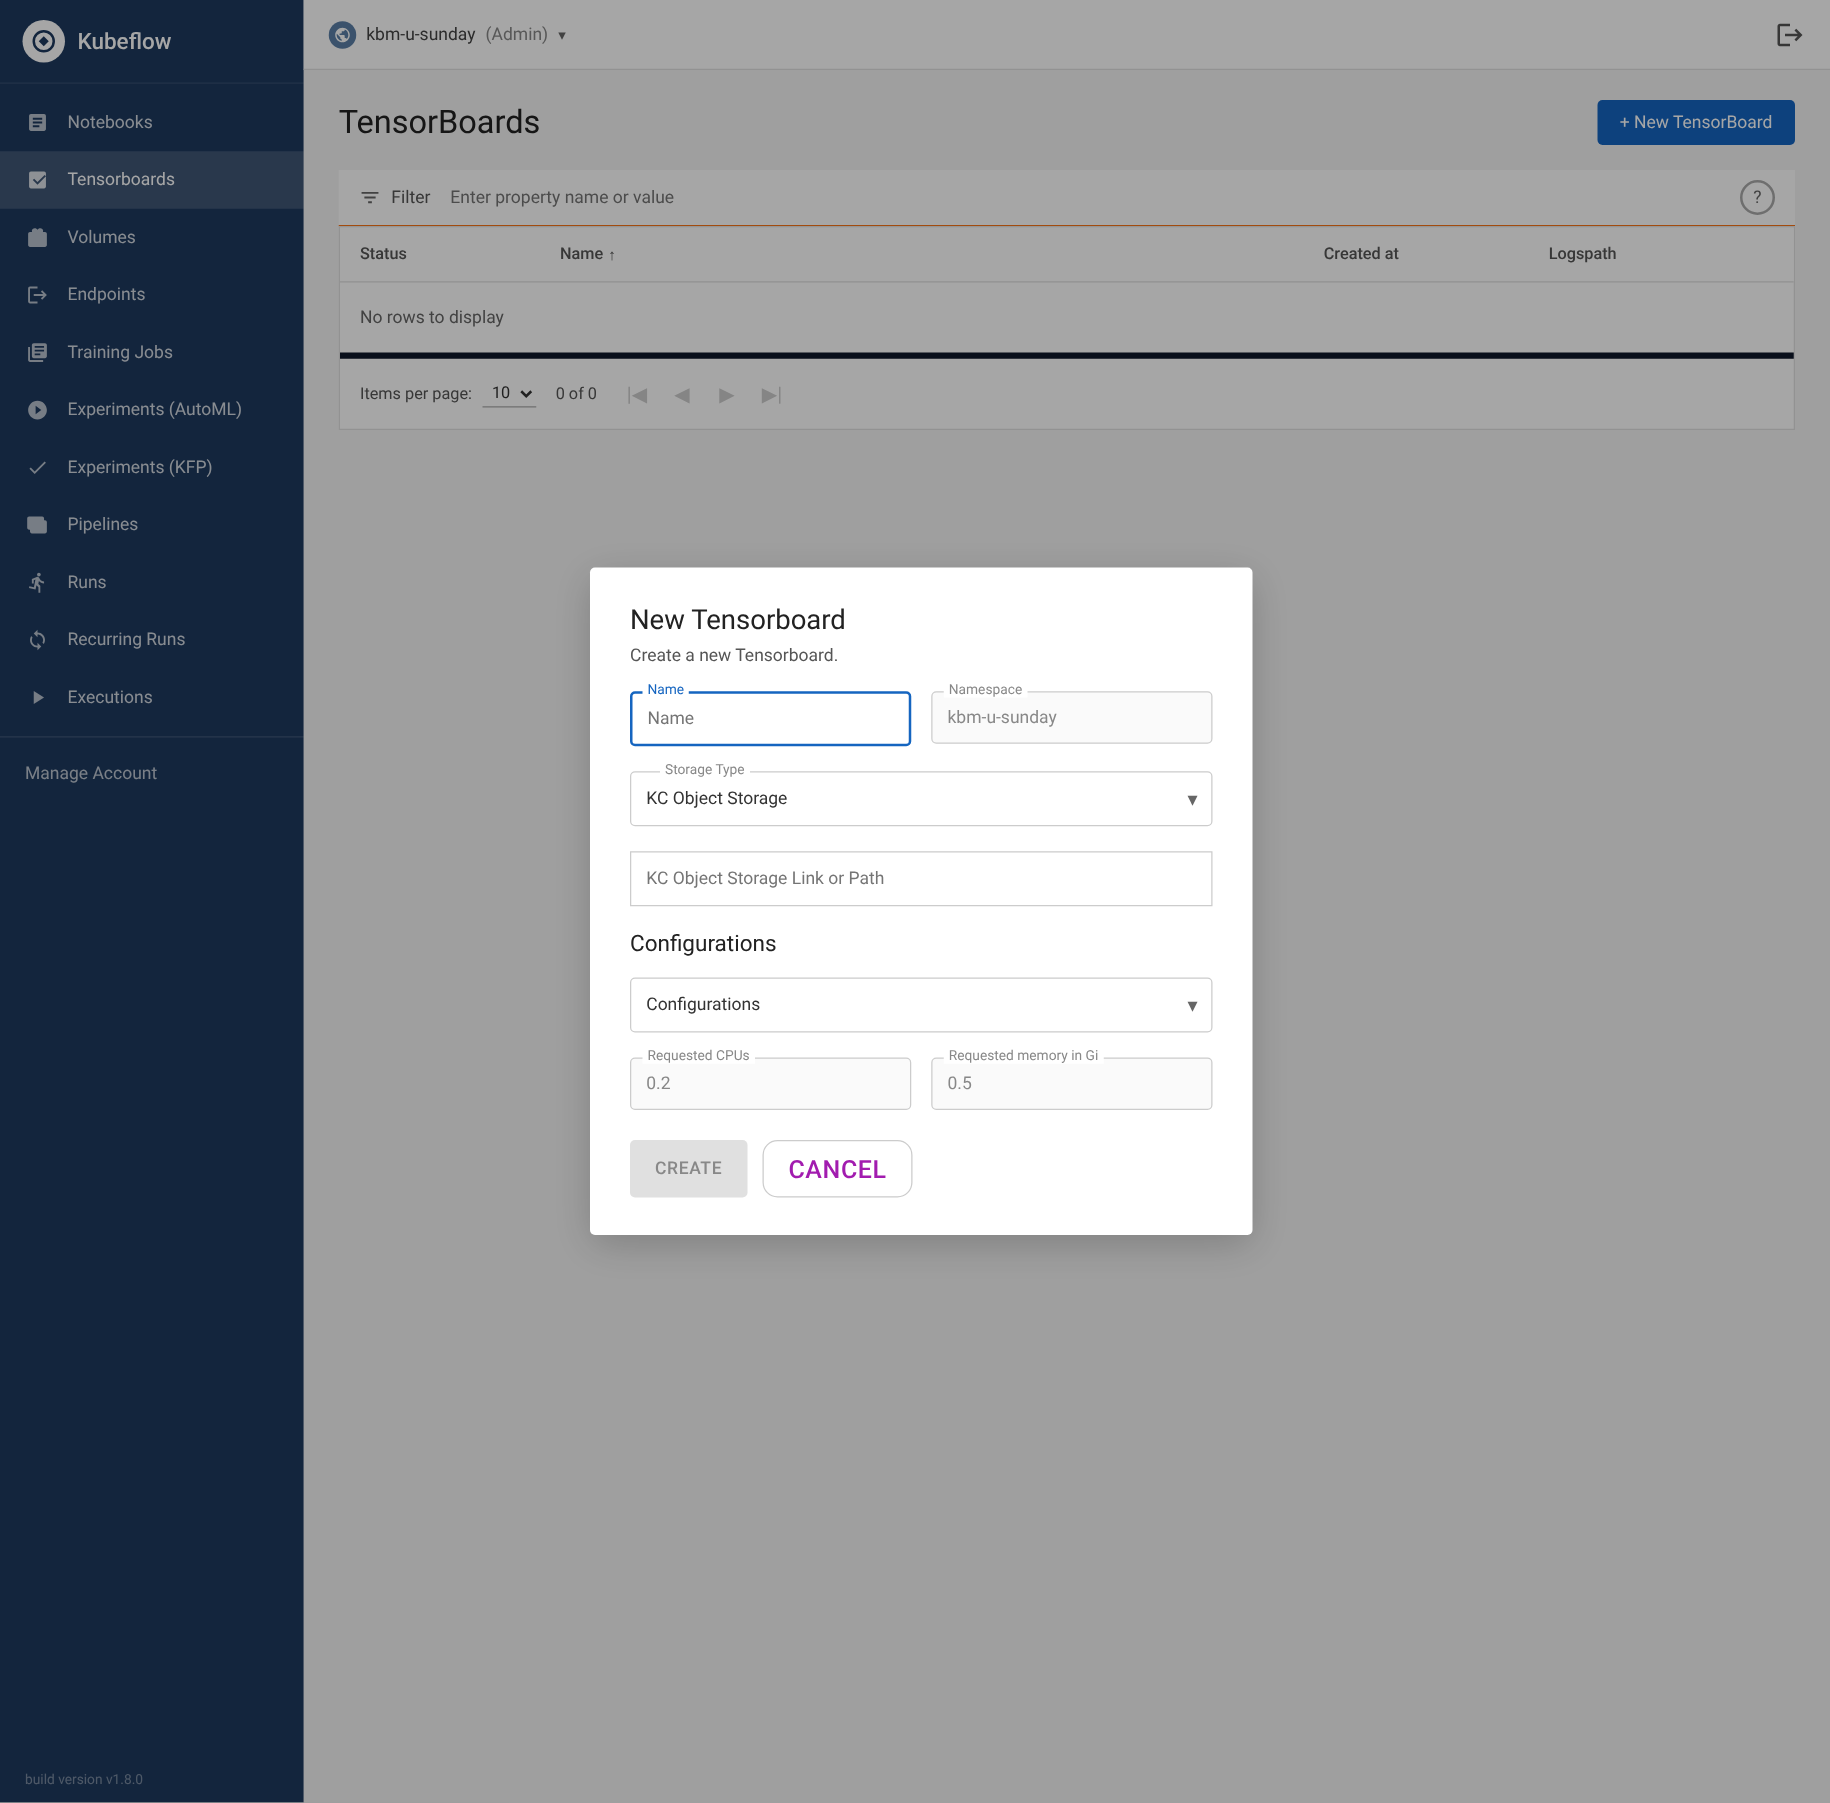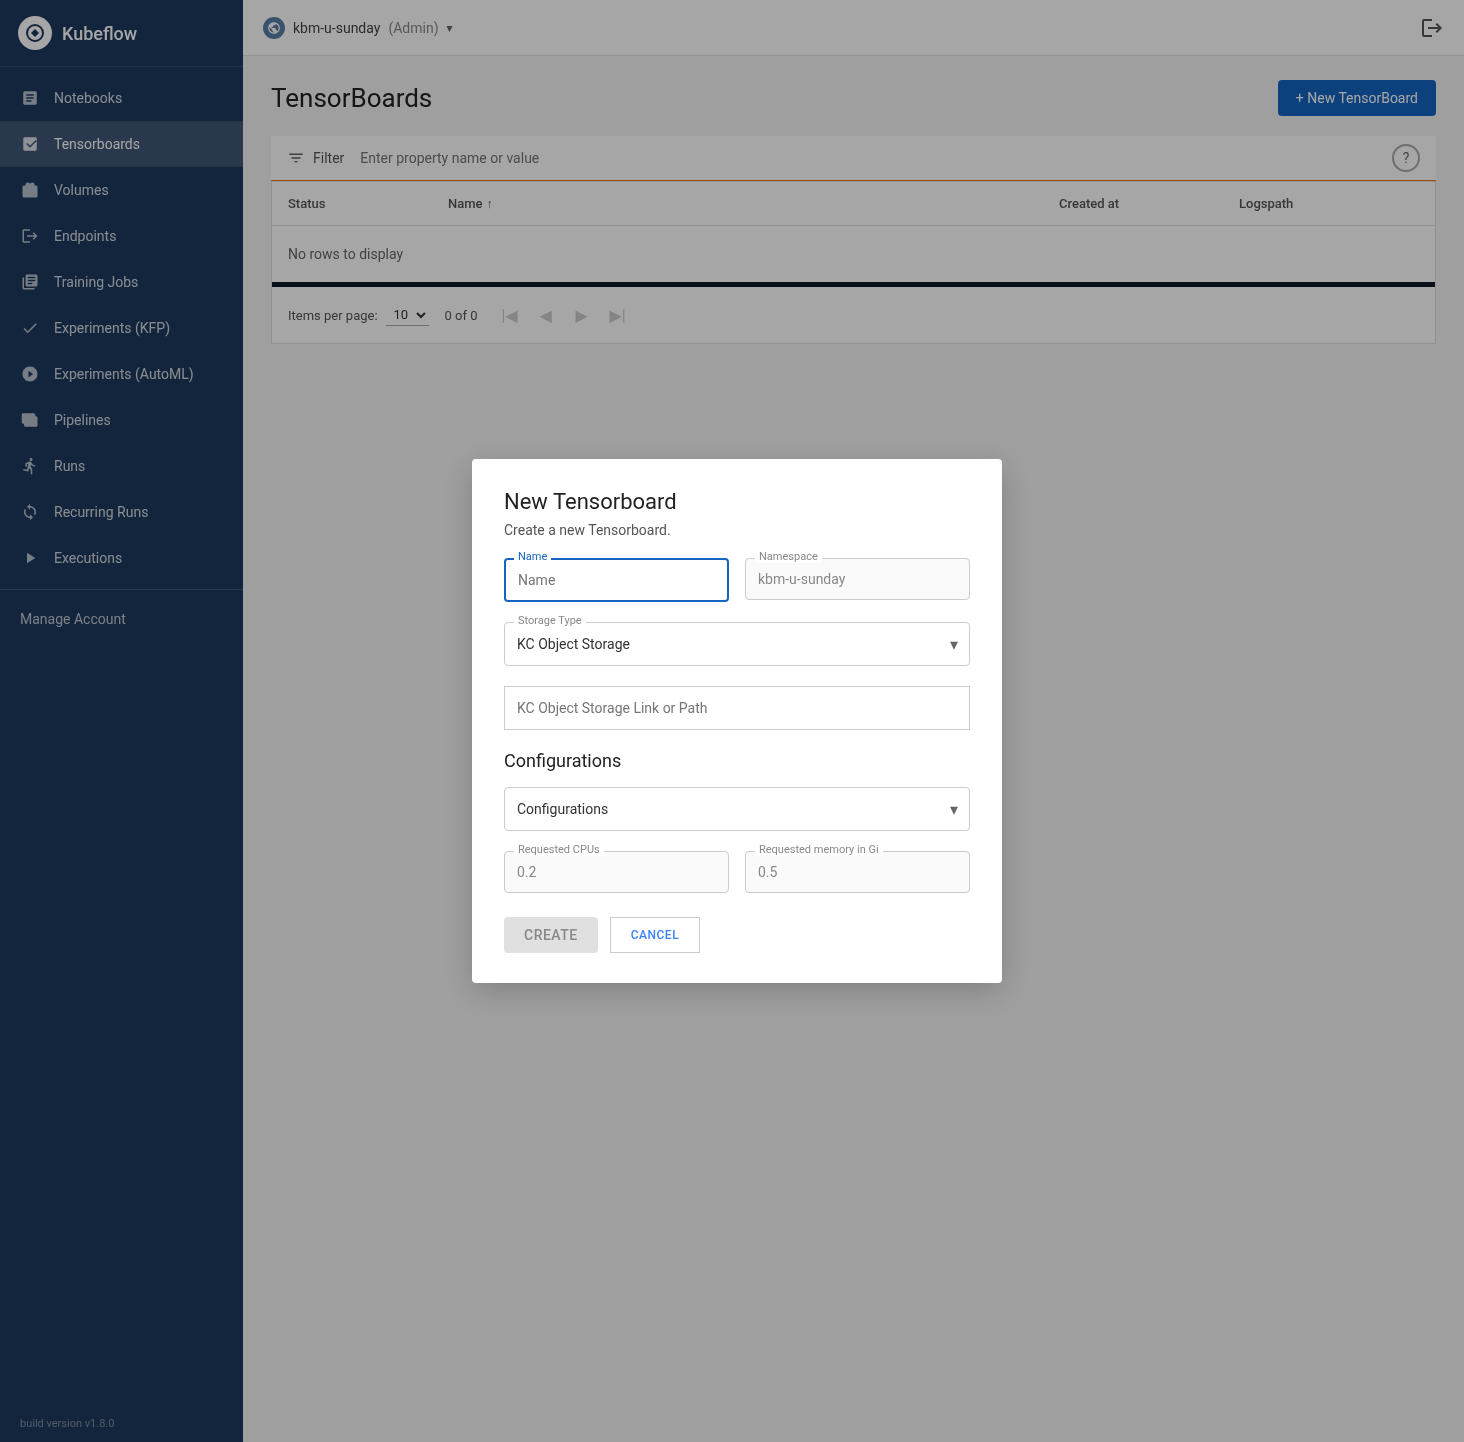--- a/index.html
+++ b/index.html
@@ -398,21 +398,21 @@
 
     .select-group {
       width: 100%;
       margin-bottom: 20px;
       position: relative;
     }
 
     .select-label {
       position: absolute;
       top: -8px;
-      left: 10px;
+      left: 24px;
       background: #fff;
       font-size: 11px;
       color: #888;
       padding: 0 4px;
     }
 
     .field-select {
       width: 100%;
       border: 1px solid #ccc;
       border-radius: 4px;
@@ -464,26 +464,26 @@
       padding: 10px 20px;
       font-size: 14px;
       font-weight: 500;
       border-radius: 4px;
       cursor: pointer;
       letter-spacing: 0.5px;
     }
 
     .btn-cancel {
       background: #fff;
-      color: #3b82f6;
+      color: #a21caf;
       border: 1px solid #ccc;
       padding: 10px 20px;
-      font-size: 12px;
+      font-size: 20px;
       font-weight: 500;
-      border-radius: 0;
+      border-radius: 12px;
       cursor: pointer;
       letter-spacing: 0.5px;
     }
 
     svg { display: block; }
   </style>
 </head>
 <body>
 
 <div class="sidebar">
@@ -541,33 +541,33 @@
         <svg width="18" height="18" viewBox="0 0 24 24" fill="rgba(255,255,255,0.8)">
             <path d="M4 6H2v14c0 1.1.9 2 2 2h14v-2H4V6zm16-4H8c-1.1 0-2 .9-2 2v12c0 1.1.9 2 2 2h12c1.1 0 2-.9 2-2V4c0-1.1-.9-2-2-2zm-1 9H9V9h10v2zm-4 4H9v-2h6v2zm4-8H9V5h10v2z"></path>
           </svg>
       </span>
       <span>Training Jobs</span>
     </div>
 
     <div class="sidebar-item">
       <span class="sidebar-item-icon">
         <svg width="18" height="18" viewBox="0 0 24 24" fill="rgba(255,255,255,0.8)">
+            <path d="M12 2C6.48 2 2 6.48 2 12s4.48 10 10 10 10-4.48 10-10S17.52 2 12 2zm-2 14.5v-9l6 4.5-6 4.5z"></path>
+          </svg>
+      </span>
+      <span>Experiments (AutoML)</span>
+    </div>
+
+    <div class="sidebar-item">
+      <span class="sidebar-item-icon">
+        <svg width="18" height="18" viewBox="0 0 24 24" fill="rgba(255,255,255,0.8)">
             <path d="M9 16.17L4.83 12l-1.42 1.41L9 19 21 7l-1.41-1.41z"></path>
           </svg>
       </span>
       <span>Experiments (KFP)</span>
-    </div>
-
-    <div class="sidebar-item">
-      <span class="sidebar-item-icon">
-        <svg width="18" height="18" viewBox="0 0 24 24" fill="rgba(255,255,255,0.8)">
-            <path d="M12 2C6.48 2 2 6.48 2 12s4.48 10 10 10 10-4.48 10-10S17.52 2 12 2zm-2 14.5v-9l6 4.5-6 4.5z"></path>
-          </svg>
-      </span>
-      <span>Experiments (AutoML)</span>
     </div>
 
     <div class="sidebar-item">
       <span class="sidebar-item-icon">
         <svg width="18" height="18" viewBox="0 0 24 24" fill="rgba(255,255,255,0.8)">
             <path d="M20 7h-1V5c0-1.1-.9-2-2-2H3c-1.1 0-2 .9-2 2v10c0 1.1.9 2 2 2h1v2c0 1.1.9 2 2 2h14c1.1 0 2-.9 2-2V9c0-1.1-.9-2-2-2z"></path>
           </svg>
       </span>
       <span>Pipelines</span>
     </div>

